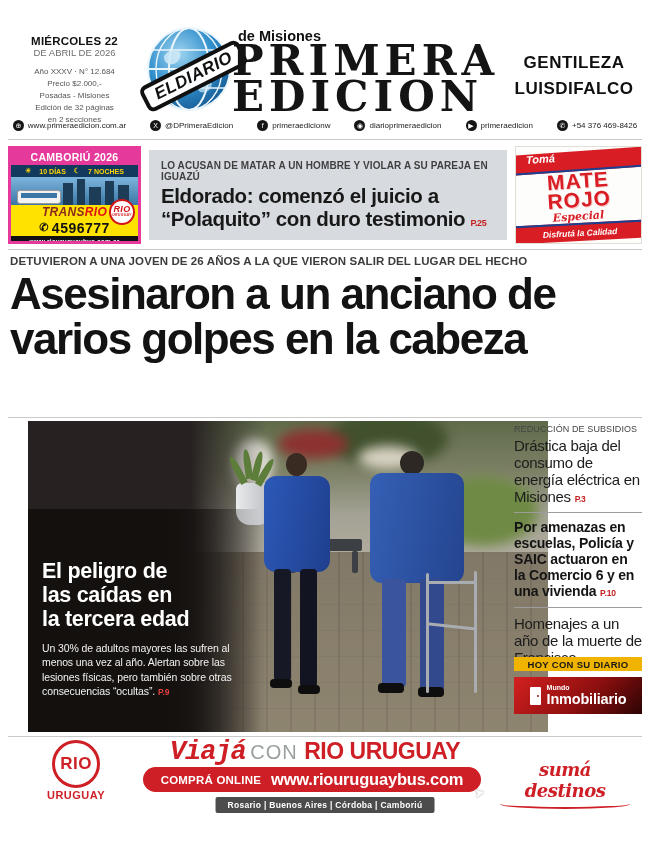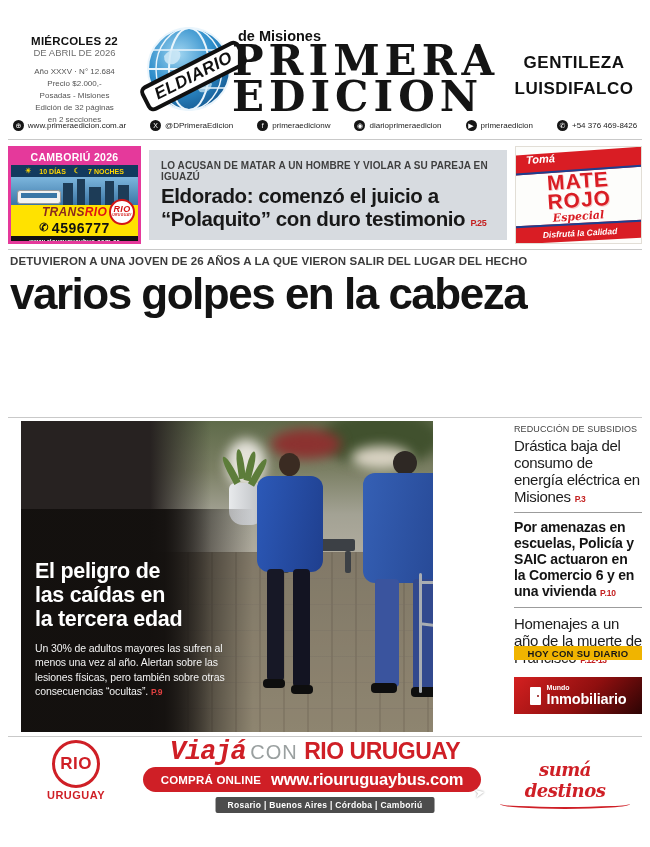--- a/index.html
+++ b/index.html
@@ -82,21 +82,21 @@
                    font-weight:bold; font-size:8.5px; display:flex; align-items:center; justify-content:center; }
 
   
   .lead { position:absolute; left:10px; top:255px; width:632px; }
   .lead-kicker { font-size:11.5px; font-weight:600; color:#3c3c3c; letter-spacing:.1px; }
   .lead-head { font-size:44px; font-weight:800; color:#131313; line-height:1.02;
                letter-spacing:-1.5px; margin-top:5px; }
   .lead-deck { font-size:13.5px; color:#1f1f1f; line-height:1.4; margin-top:10px; letter-spacing:-.2px; }
 
   
-  .photo { position:absolute; left:21px; top:421px; width:412px; height:311px; overflow:hidden;
+  .photo { position:absolute; left:28px; top:421px; width:520px; height:311px; overflow:hidden;
            background:linear-gradient(180deg,#5f6b4a 0%,#7c8065 16%,#a3a294 30%,#b5afa2 48%,#beb7a7 100%); }
   .blob { position:absolute; border-radius:50%; filter:blur(6px); }
   .pillar { position:absolute; left:0; top:0; bottom:0; width:46%;
             background:linear-gradient(90deg,#272221 68%, rgba(39,34,33,0)); }
   .pave { position:absolute; left:0; right:0; bottom:0; height:58%;
           background:repeating-linear-gradient(90deg,#b9b3a6 0 22px,#aaa397 22px 24px),
                      linear-gradient(180deg,#b2ac9f,#c4bdac); background-blend-mode:multiply; }
   .pave:after { content:""; position:absolute; inset:0;
                 background:repeating-linear-gradient(180deg, rgba(120,112,100,.35) 0 1px, transparent 1px 26px); }
   .pot { position:absolute; width:36px; height:42px; background:linear-gradient(90deg,#e8eaec,#b9bcc0);
@@ -118,21 +118,21 @@
 
   
   .sidebar { position:absolute; left:514px; top:424px; width:128px; height:290px; }
   .s-kicker { font-size:9px; color:#444; letter-spacing:.1px; margin-bottom:3px; }
   .s-head-light { font-size:15px; font-weight:400; color:#1c1c1c; line-height:1.14; letter-spacing:-.3px; }
   .s-head-bold { font-size:14px; font-weight:800; color:#141414; line-height:1.14; letter-spacing:-.2px; }
   .s-div { border-top:1px solid #9c9c9c; margin:7px 0; }
   .promo { position:absolute; left:0; right:0; bottom:0; }
   .promo-bar { height:14px; background:#f0b400; color:#161616; font-weight:800; font-size:9.5px;
                display:flex; align-items:center; justify-content:center; letter-spacing:.3px;text-align:center; }
-  .promo-banner { height:37px; margin-top:17px; background:linear-gradient(135deg,#d42020 0%,#8f0f0f 55%,#2c0404 100%);
+  .promo-banner { height:37px; margin-top:6px; background:linear-gradient(135deg,#d42020 0%,#8f0f0f 55%,#2c0404 100%);
                   display:flex; align-items:center; justify-content:center; gap:6px; }
   .door { width:11px; height:18px; background:#fff; border-radius:1px; position:relative; }
   .door:after { content:""; position:absolute; right:2px; top:8px; width:2px; height:2px; background:#8f0f0f; border-radius:50%; }
   .promo-text { color:#fff; line-height:1; }
   .promo-small { font-size:7px; font-weight:bold; display:block; }
   .promo-big { font-size:14.5px; font-weight:800; letter-spacing:-.2px; }
 
   
   .bottom-ad { position:absolute; left:0; top:737px; width:650px; height:110px; background:#fff; }
   .ru-logo { position:absolute; left:38px; top:3px; width:76px; text-align:center; color:#cf1f26; }
@@ -279,20 +279,21 @@
     </div>
     <div class="mr-esp">Especial</div>
     <div class="mr-ribbon-bot">Disfrutá la Calidad</div>
   </div>
 
   <div class="rule" style="top:249px"></div>
 
   <div class="lead">
     <div class="lead-kicker">DETUVIERON A UNA JOVEN DE 26 AÑOS A LA QUE VIERON SALIR DEL LUGAR DEL HECHO</div>
     <div class="lead-head">
+      <div>Asesinaron a un anciano de</div>
       <div>varios golpes en la cabeza</div>
     </div>
   </div>
 
   <div class="rule" style="top:417px"></div>
 
   <div class="photo">
 
     <div class="blob" style="left:300px;top:-10px;width:120px;height:55px;background:#41512e"></div>
     <div class="blob" style="left:400px;top:55px;width:110px;height:70px;background:#6f8a44"></div>

